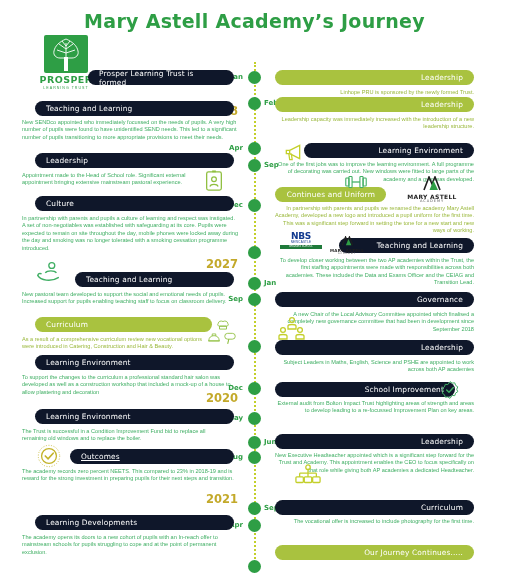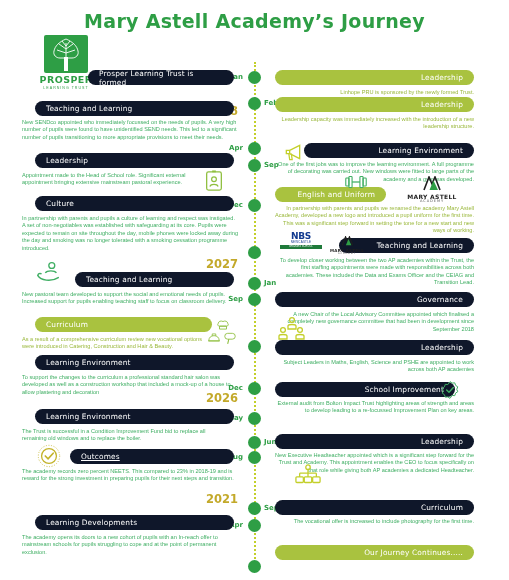--- a/index.html
+++ b/index.html
@@ -167,21 +167,21 @@
     </svg>
     <div class="lp-name">PROSPER</div>
     <div class="lp-sub">LEARNING TRUST</div>
   </div>
 
   <div class="spine"></div>
 
   <div id="years-layer">
       <div class="year" style="top: 57px; left: 206px; margin-top: 47px;">2018</div>
       <div class="year" style="top: 257px; left: 206px;">2027</div>
-      <div class="year" style="top: 391px; left: 206px;">2026</div>
+      <div class="year" style="top: 391px; left: 206px;">2020</div>
       <div class="year" style="top: 492px; left: 206px;">2021</div>
     </div>
   <div id="months-layer">
       <div class="month left" style="top: 73px;">Jan</div>
       <div class="month right" style="top: 99px;">Feb</div>
       <div class="month left" style="top: 144px;">Apr</div>
       <div class="month right" style="top: 161px;">Sep</div>
       <div class="month left" style="top: 201px;">Dec</div>
       <div class="month right" style="top: 279px;">Jan</div>
       <div class="month left" style="top: 295px;">Sep</div>
@@ -258,21 +258,21 @@
       <div class="desc light rightalign" style="top: 89px; left: 274px; width: 200px;">Linhope PRU is sponsored by the newly formed Trust.</div>
       <div class="bar light right" style="top: 97px; left: 275px; width: 199px;">
         <span>Leadership</span>
       </div>
       <div class="desc light rightalign" style="top: 116px; left: 274px; width: 200px;">Leadership capacity was immediately increased with the introduction of a new leadership structure.</div>
       <div class="bar dark right" style="top: 143px; left: 304px; width: 170px;">
         <span>Learning Environment</span>
       </div>
       <div class="desc rightalign" style="top: 161px; left: 274px; width: 200px;">One of the first jobs was to improve the learning environment. A full programme of decorating was carried out. New windows were fitted to large parts of the academy and a gym was developed.</div>
       <div class="bar light right" style="top: 187px; left: 275px; width: 111px;">
-        <span>English and Uniform</span>
+        <span>Continues and Uniform</span>
       </div>
       <div class="desc light rightalign" style="top: 205px; left: 274px; width: 200px;">In partnership with parents and pupils we renamed the academy Mary Astell Academy, developed a new logo and introduced a pupil uniform for the first time. This was a significant step forward in setting the tone for a new start and new ways of working.</div>
       <div class="bar dark right" style="top: 238px; left: 339px; width: 135px;">
         <span>Teaching and Learning</span>
       </div>
       <div class="desc rightalign" style="top: 257px; left: 274px; width: 200px;">To develop closer working between the two AP academies within the Trust, the first staffing appointments were made with responsibilities across both academies. These included the Data and Exams Officer and the CEIAG and Transition Lead.</div>
       <div class="bar dark right" style="top: 292px; left: 275px; width: 199px; text-align: right;">
         <span>Governance</span>
       </div>
       <div class="desc rightalign" style="top: 311px; left: 274px; width: 200px;">A new Chair of the Local Advisory Committee appointed which finalised a completely new governance committee that had been in development since September 2018</div>

